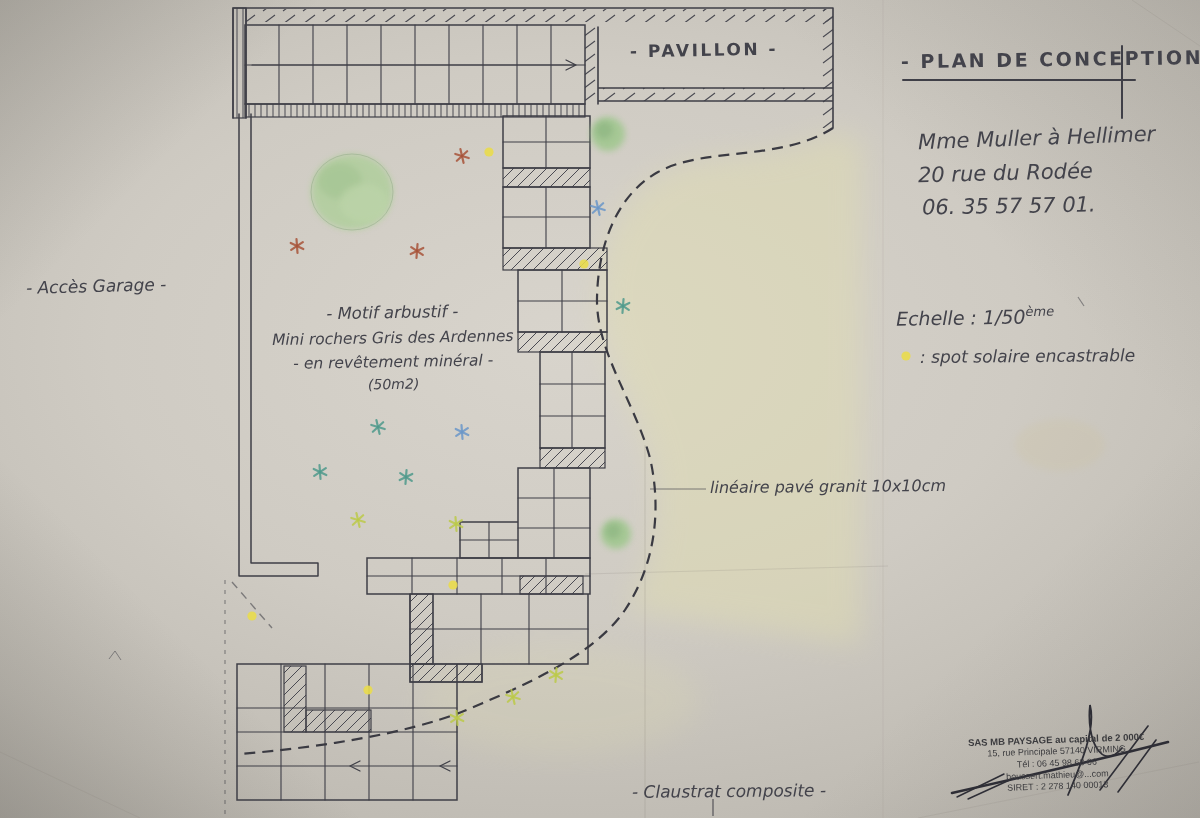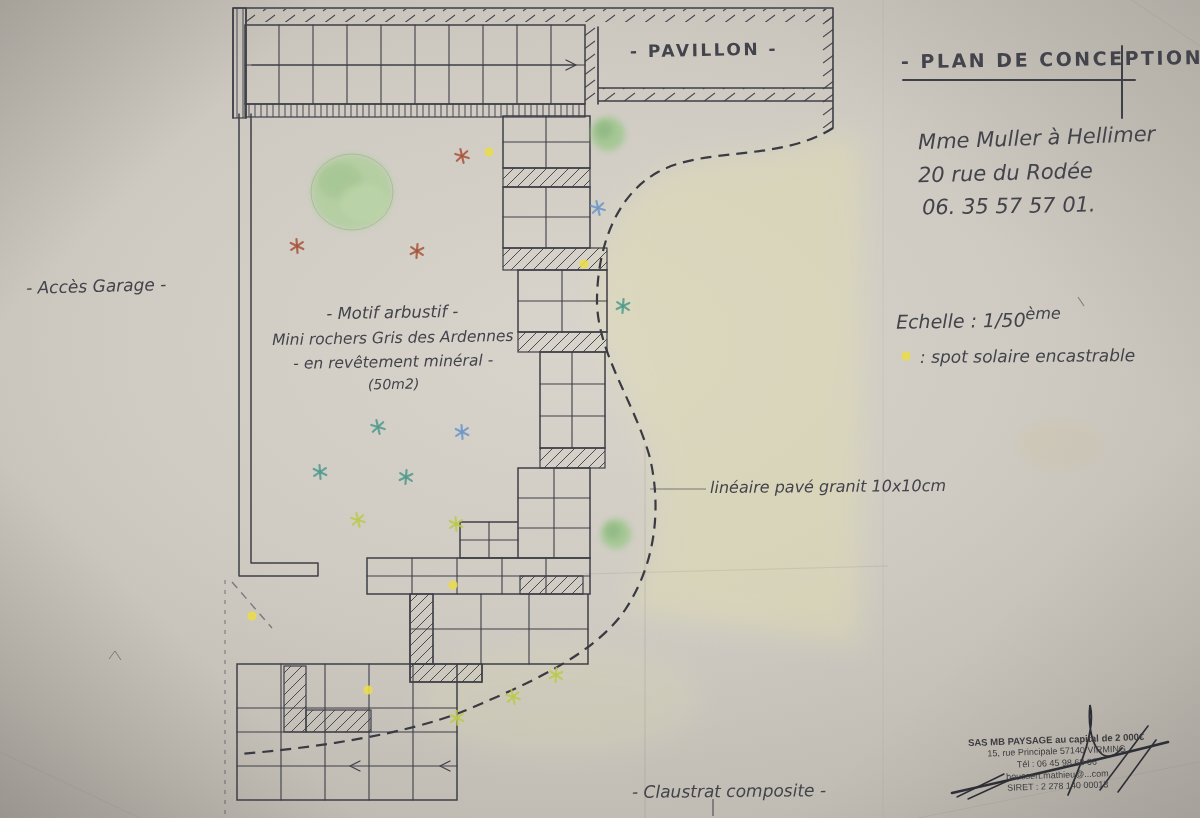--- a/index.html
+++ b/index.html
@@ -19,21 +19,21 @@
     font-family:"DejaVu Sans", sans-serif;white-space:nowrap;
   }
   .caps{letter-spacing:2.5px;font-style:normal;font-weight:600;}
   .motif{white-space:normal;text-align:center;line-height:1.55;}
   .stamp{
     position:absolute;left:962px;top:734px;width:190px;text-align:center;
     color:#3b3b3e;font-style:normal;font-size:9px;line-height:1.3;
     transform:rotate(-2deg);font-family:"Liberation Sans", sans-serif;
   }
   .stamp .b{font-weight:bold;font-size:9.5px;}
-  .sup{font-size:16px;vertical-align:super;font-style:italic;}
+  .sup{font-size:13px;vertical-align:super;font-style:italic;}
 </style>
 </head>
 <body>
 
 <div class="paper">
 
   <svg width="1200" height="818" viewBox="0 0 1200 818">
     <defs>
       <pattern id="hatch" width="11" height="11" patternUnits="userSpaceOnUse">
         <path d="M0 11L11 0" stroke="#4a4a52" stroke-width="1"></path>

